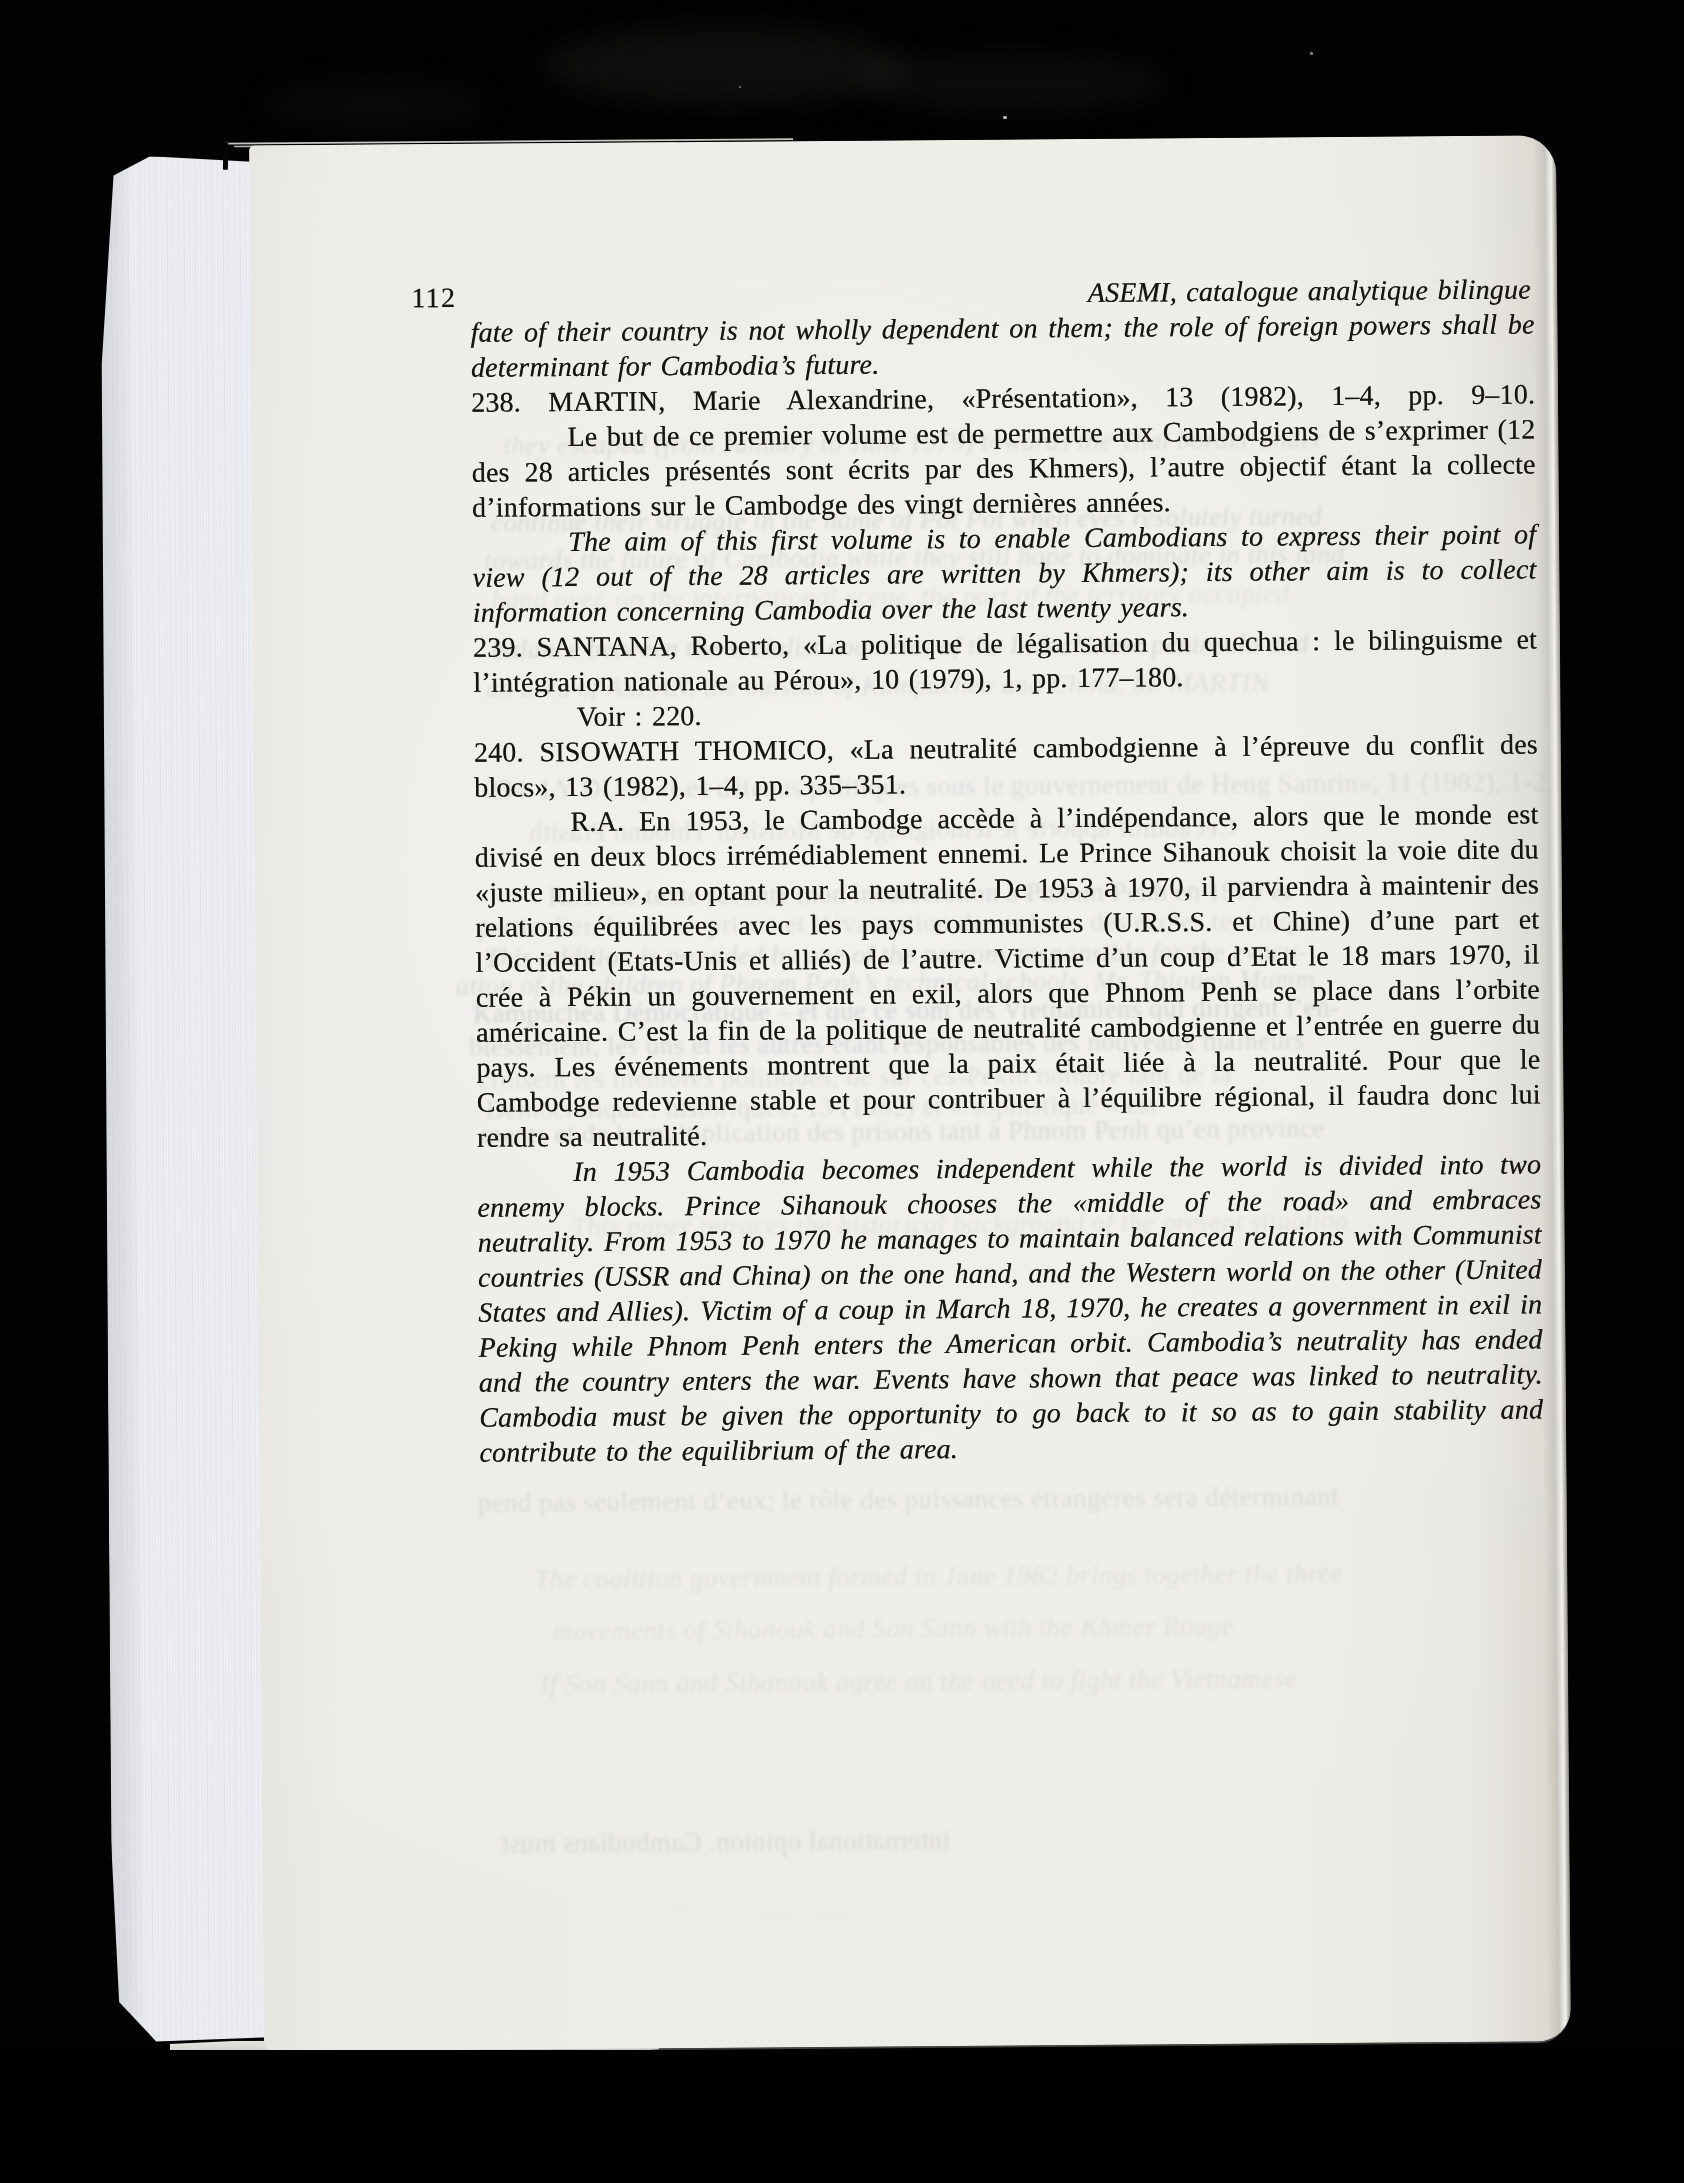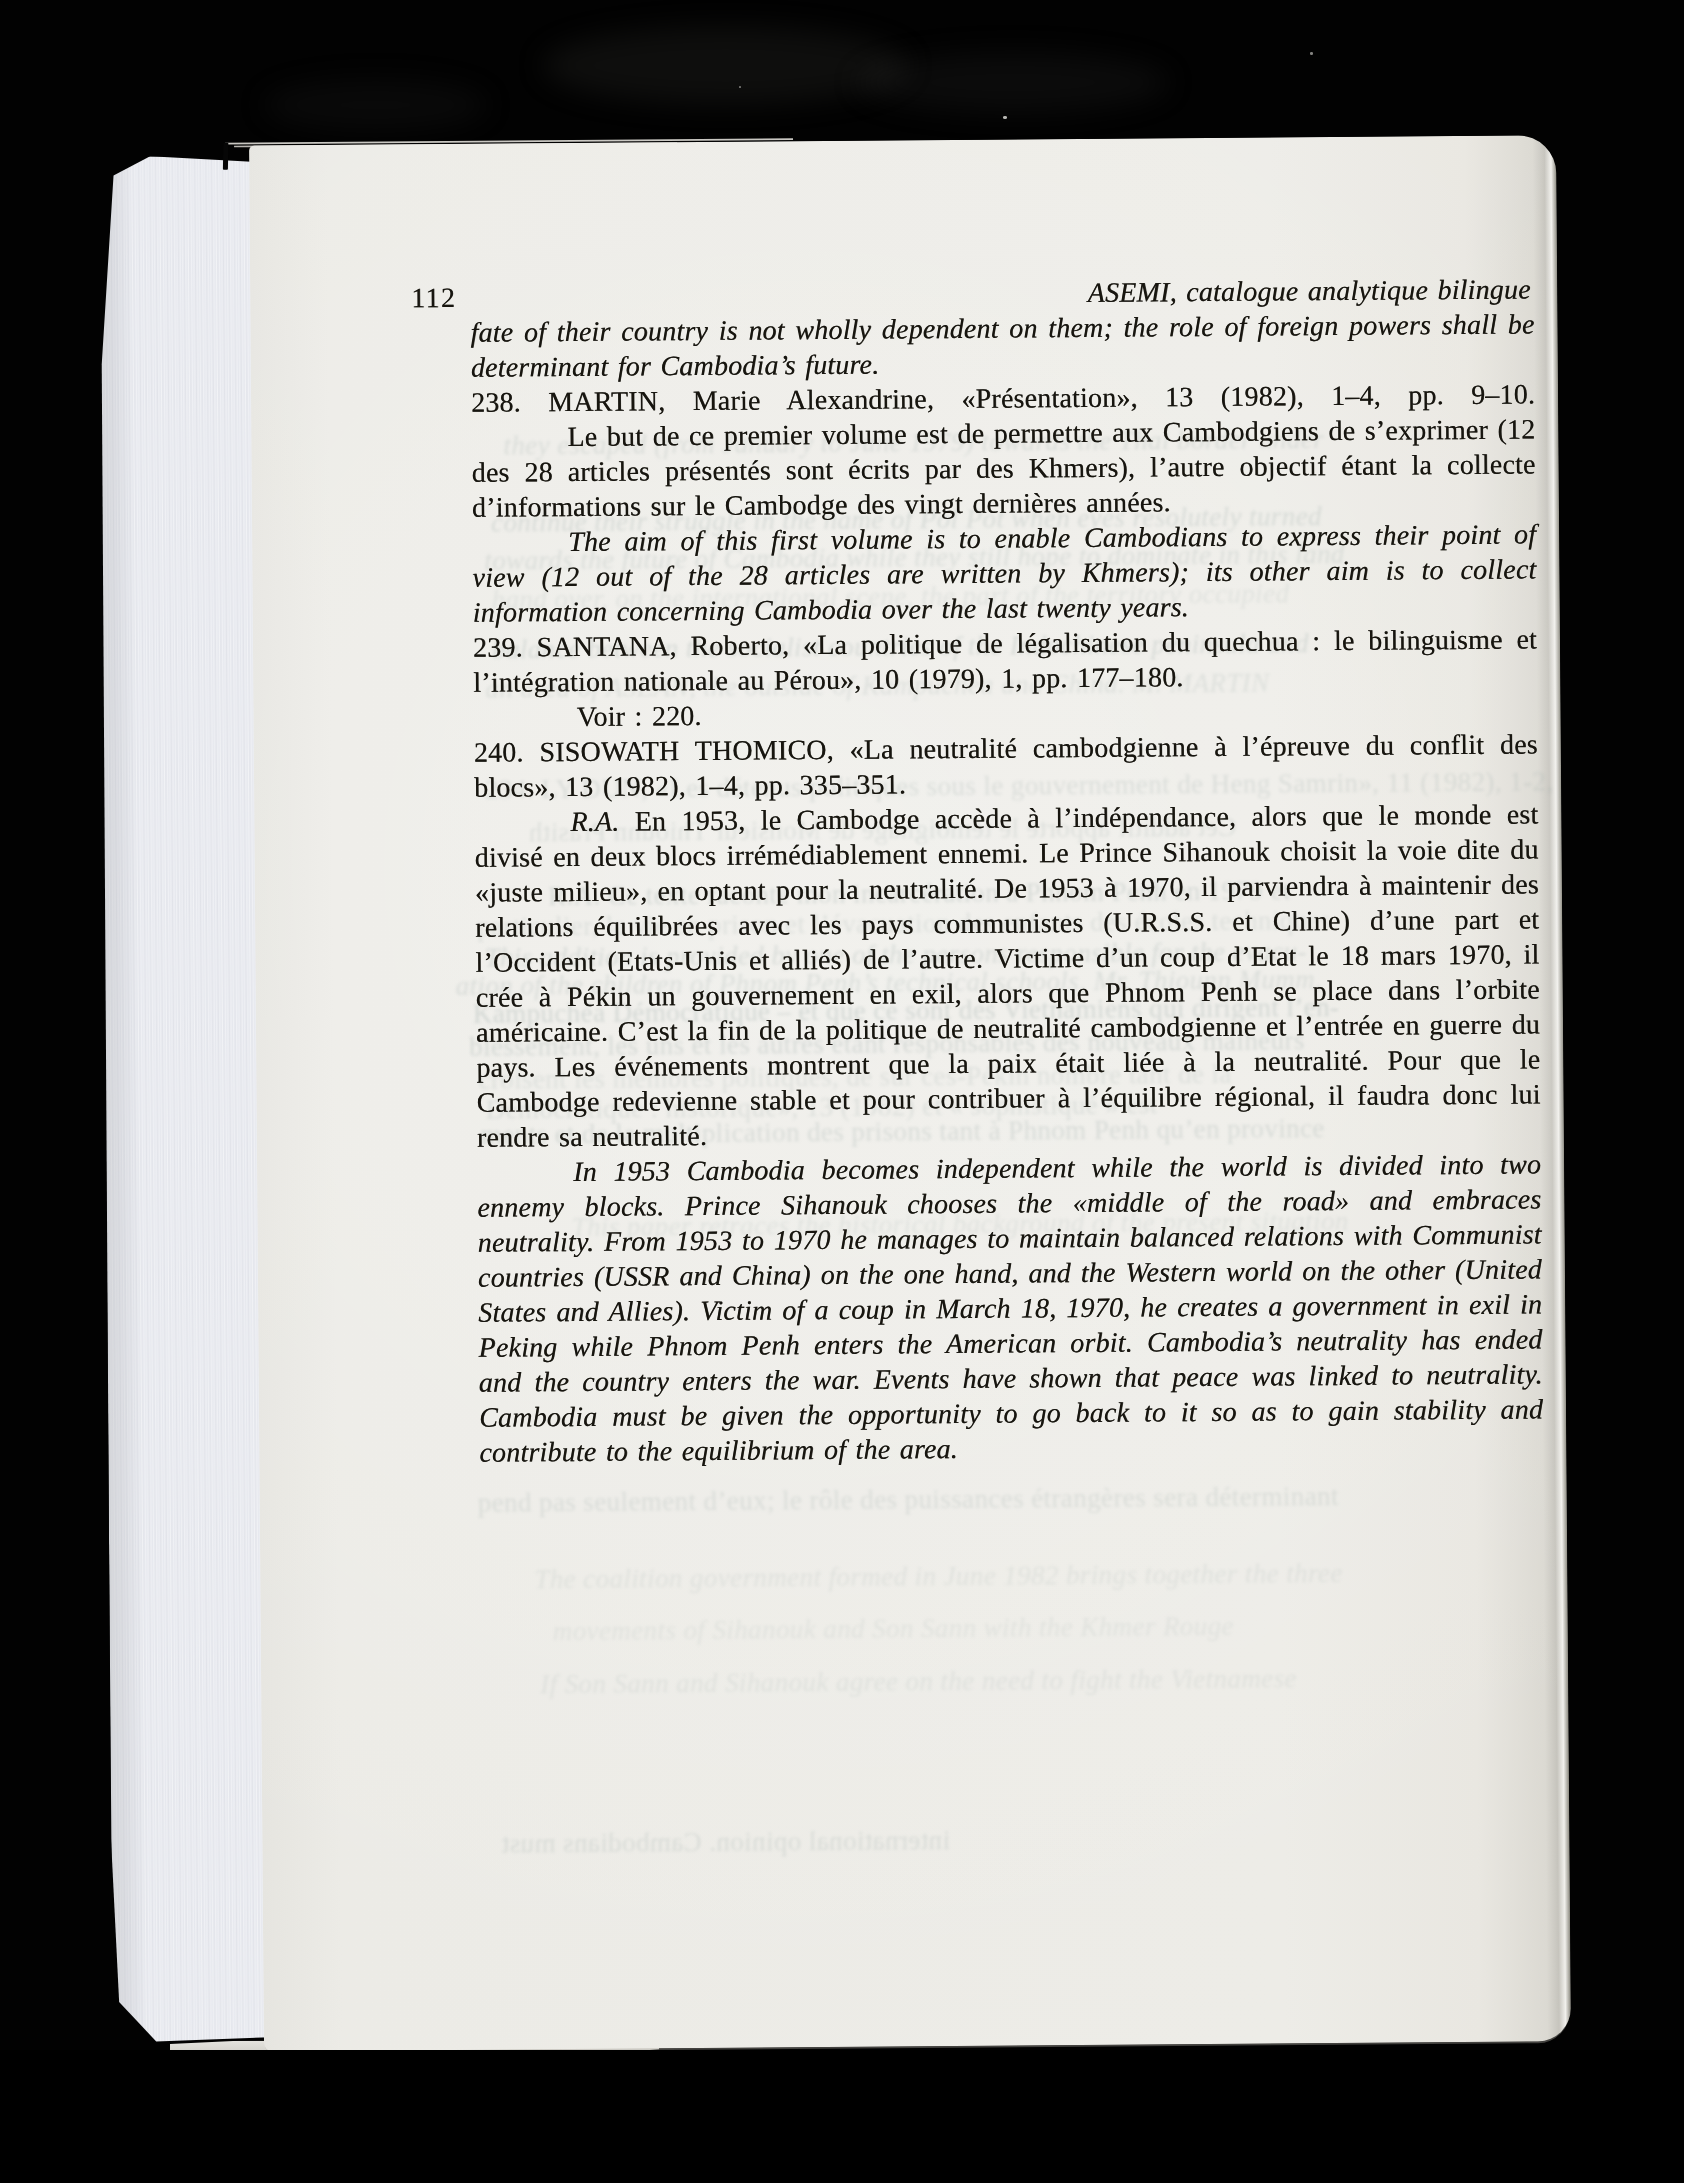--- a/index.html
+++ b/index.html
@@ -75,21 +75,21 @@
     position:absolute; left:220px; top:136px; width:1064px;
     color:#17150f; font-size:28px; line-height:35px;
     text-align:justify; hyphens:none;
     word-spacing:2.2px; letter-spacing:0.2px;
     text-shadow:0.3px 0 0 rgba(23,21,15,.75);
   }
   .text-col p { margin:0; }
   .hdr { display:flex; justify-content:space-between; align-items:baseline; margin-left:-59px; }
   .hdr .num { letter-spacing:1.3px; }
   .hdr .title { font-style:italic; margin-right:3.5px; }
-  .it { font-style:italic; }
+  .it { }
   .indent { text-indent:96px; }
   .fill-line { text-align-last:justify; }
   .p-carry { margin-top:49px; font-style:italic; }
   .e238    { margin-top:39px; }
   .p238fr  { margin-top:37px; }
   .p238en  { margin-top:38px; font-style:italic; }
   .e239    { margin-top:35px; }
   .voir    { margin-top:34px; padding-left:103px; text-align:left; }
   .e240    { margin-top:77px; }
   .p240fr  { margin-top:38px; }

